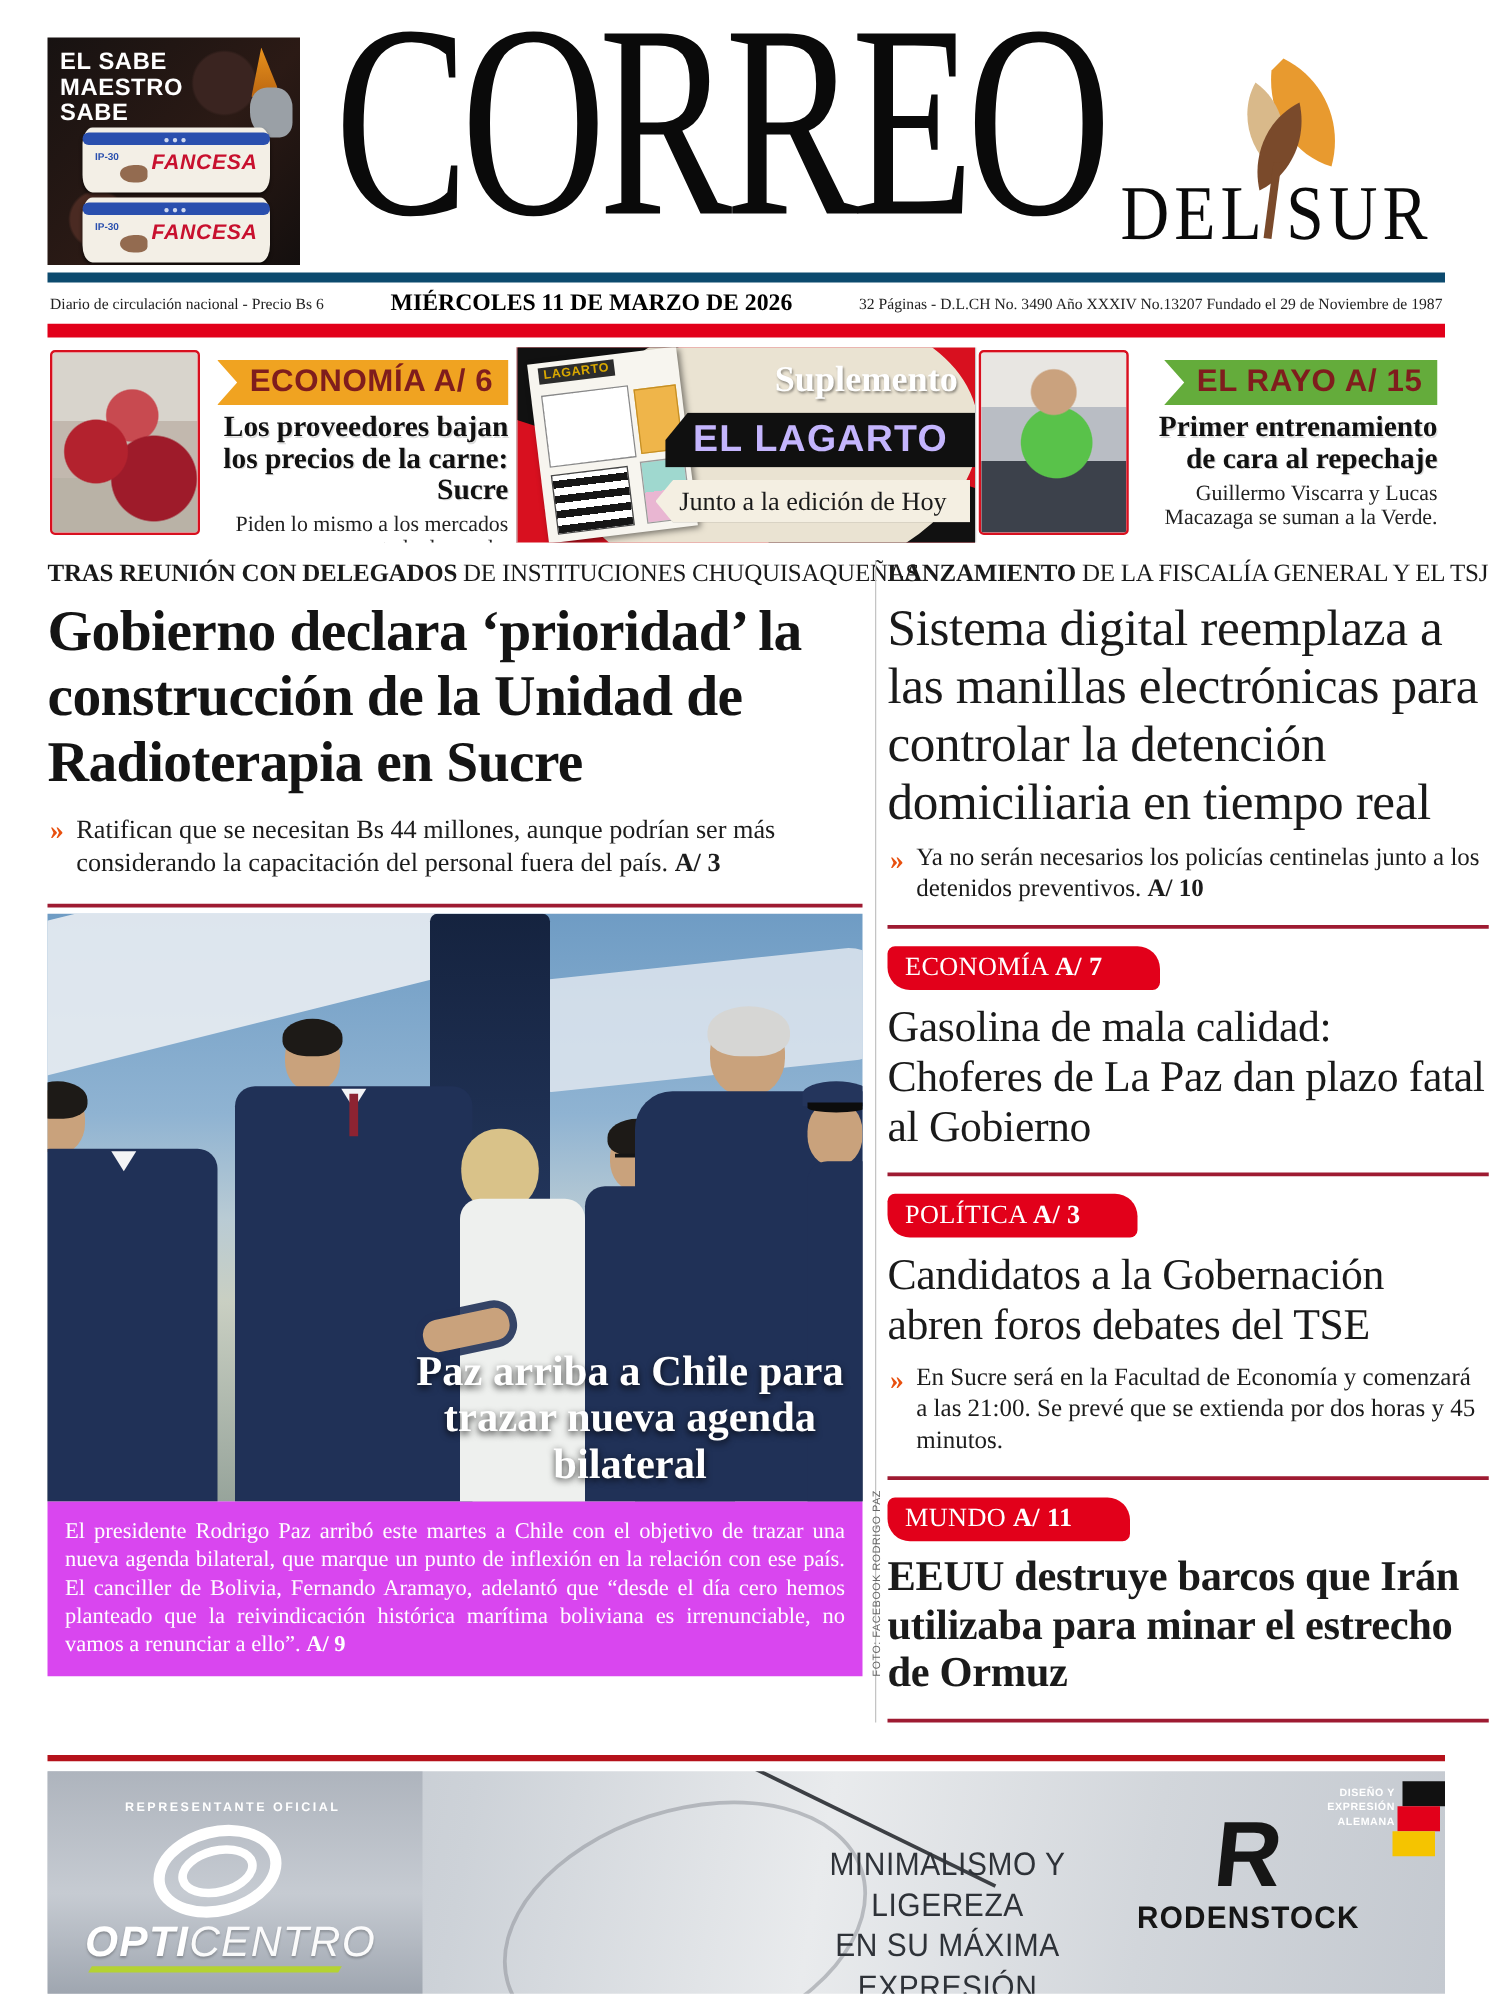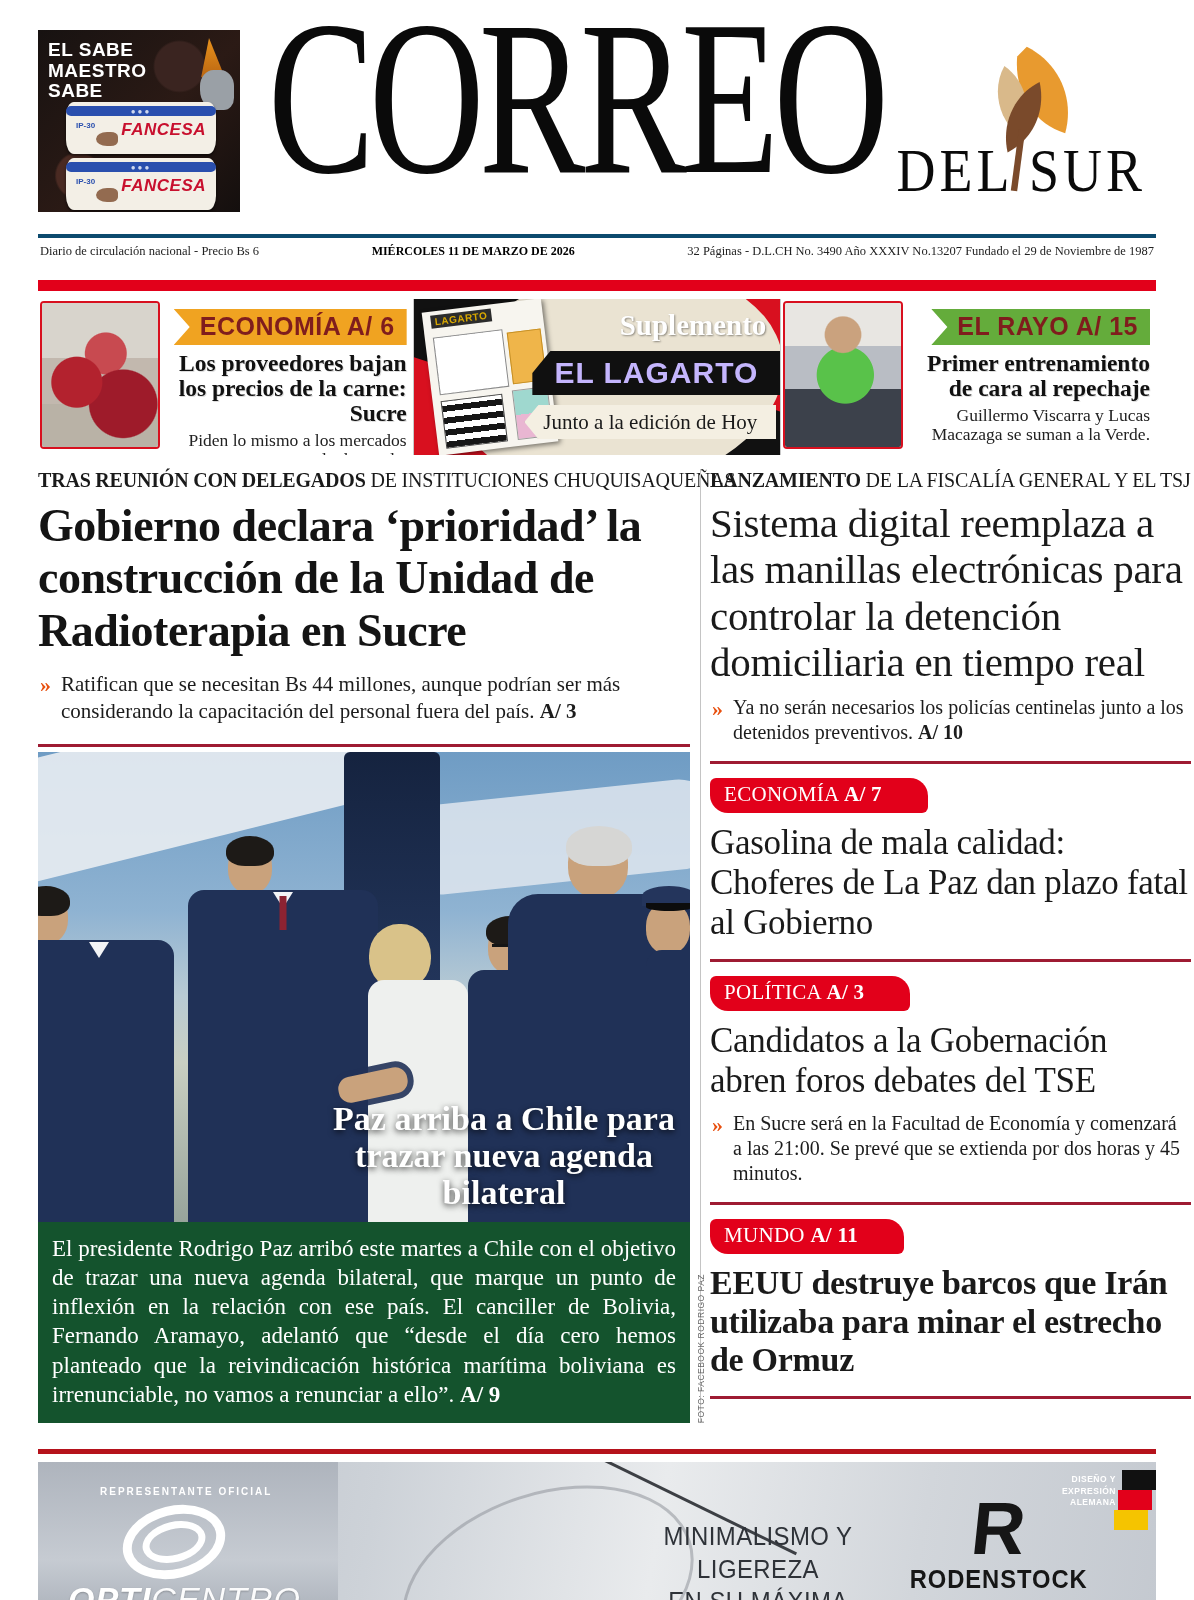--- a/index.html
+++ b/index.html
@@ -27,23 +27,23 @@
   .bag-puma { position:absolute; top:30px; left:30px; width:22px; height:14px; background:#7a4a2b; border-radius:60% 40% 40% 60%; opacity:.8; }
 
   .masthead { position:relative; flex:1; height:182px; }
   .masthead-title { position:absolute; left:28px; bottom:4px; font-family:"Liberation Serif", serif; font-weight:normal;
       font-size:172px; line-height:1; letter-spacing:-6px; transform:scaleY(1.28) scaleX(.93); transform-origin:left bottom; color:#0a0a0a; white-space:nowrap; }
   .masthead-sub { position:absolute; right:10px; bottom:6px; font-family:"Liberation Serif", serif; font-size:54px; letter-spacing:4px;
       transform:scaleY(1.15); transform-origin:right bottom; color:#0a0a0a; white-space:nowrap; }
   .leaf-logo { position:absolute; right:62px; bottom:18px; width:160px; height:160px; }
 
   
-  .dateline { margin:16px 38px; border-top:4px solid #0c4a6e; display:flex; align-items:center; justify-content:space-between;
+  .dateline { margin:0 38px; border-top:8px solid #0c4a6e; display:flex; align-items:center; justify-content:space-between;
       padding:6px 2px 5px 2px; font-family:"Liberation Serif", serif; font-size:12.5px; color:#222; }
-  .dateline .center { font-weight:bold; font-size:12px; color:#000; }
+  .dateline .center { font-weight:bold; font-size:19px; color:#000; }
   .redbar { margin:0 38px; height:11px; background:#e2001a; }
 
   
   .teasers { display:flex; margin:8px 38px 0 38px; height:156px; }
   .teaser { position:relative; flex:1; overflow:hidden; }
   .teaser + .teaser { border-left:1px solid #c9c9c9; }
   .teaser.pad { padding:2px 6px 2px 2px; }
   .t-photo { position:absolute; left:2px; top:2px; width:120px; height:148px; border:2px solid #d8101f; border-radius:4px; overflow:hidden; }
   .meat-bg { width:100%; height:100%; background:
       radial-gradient(circle at 30% 55%, #b3222e 0 22%, transparent 23%),
@@ -116,21 +116,21 @@
   .collar { position:absolute; top:2px; left:50%; transform:translateX(-50%); width:0; height:0; border-left:10px solid transparent; border-right:10px solid transparent; border-top:16px solid #f3f4f6; }
   .tie { position:absolute; top:6px; left:50%; transform:translateX(-50%); width:7px; height:34px; background:#8d2332; }
   .cap { position:absolute; top:-16px; left:-4px; width:54px; height:20px; background:#24355c; border-radius:50% 50% 0 0; }
   .cap:after { content:""; position:absolute; bottom:-5px; left:4px; width:46px; height:8px; background:#0c0c0c; border-radius:0 0 50% 50%; }
   .glasses { position:absolute; top:22px; left:4px; width:36px; height:8px; border-top:3px solid #151515; }
   .shake { position:absolute; left:300px; top:320px; width:70px; height:26px; background:#c9a27c; border-radius:12px; transform:rotate(-12deg); box-shadow:0 0 0 6px rgba(32,49,87,.9); }
   .photo-overlay { position:absolute; right:6px; bottom:10px; width:360px; text-align:center; color:#fff; font-weight:bold;
       font-size:34px; line-height:1.1; text-shadow:0 2px 6px rgba(0,0,0,.75); }
   .photo-credit { position:absolute; right:-16px; bottom:0; writing-mode:vertical-rl; transform:rotate(180deg);
       font-family:"Liberation Sans", sans-serif; font-size:8.5px; color:#666; letter-spacing:.5px; }
-  .caption-black { background:#14532d; color:#fff; padding:12px 14px 14px 14px; font-size:23px; line-height:1.27; text-align:justify; }
+  .caption-black { background:#d946ef; color:#fff; padding:12px 14px 14px 14px; font-size:18px; line-height:1.27; text-align:justify; }
   .caption-black .pg { font-weight:bold; }
 
   
   .brief-rule { border:none; height:3px; background:#9e1b32; margin:16px 0 0 0; }
   .badge-soft { display:inline-block; margin-top:14px; background:#e2001a; color:#fff; font-size:21px; letter-spacing:.3px;
       padding:4px 46px 6px 14px; border-radius:6px 18px 6px 18px; }
   .badge-soft b { font-weight:bold; }
   .col-right .headline-md { margin-top:10px; }
   .col-right .deck { margin-top:10px; }
 

